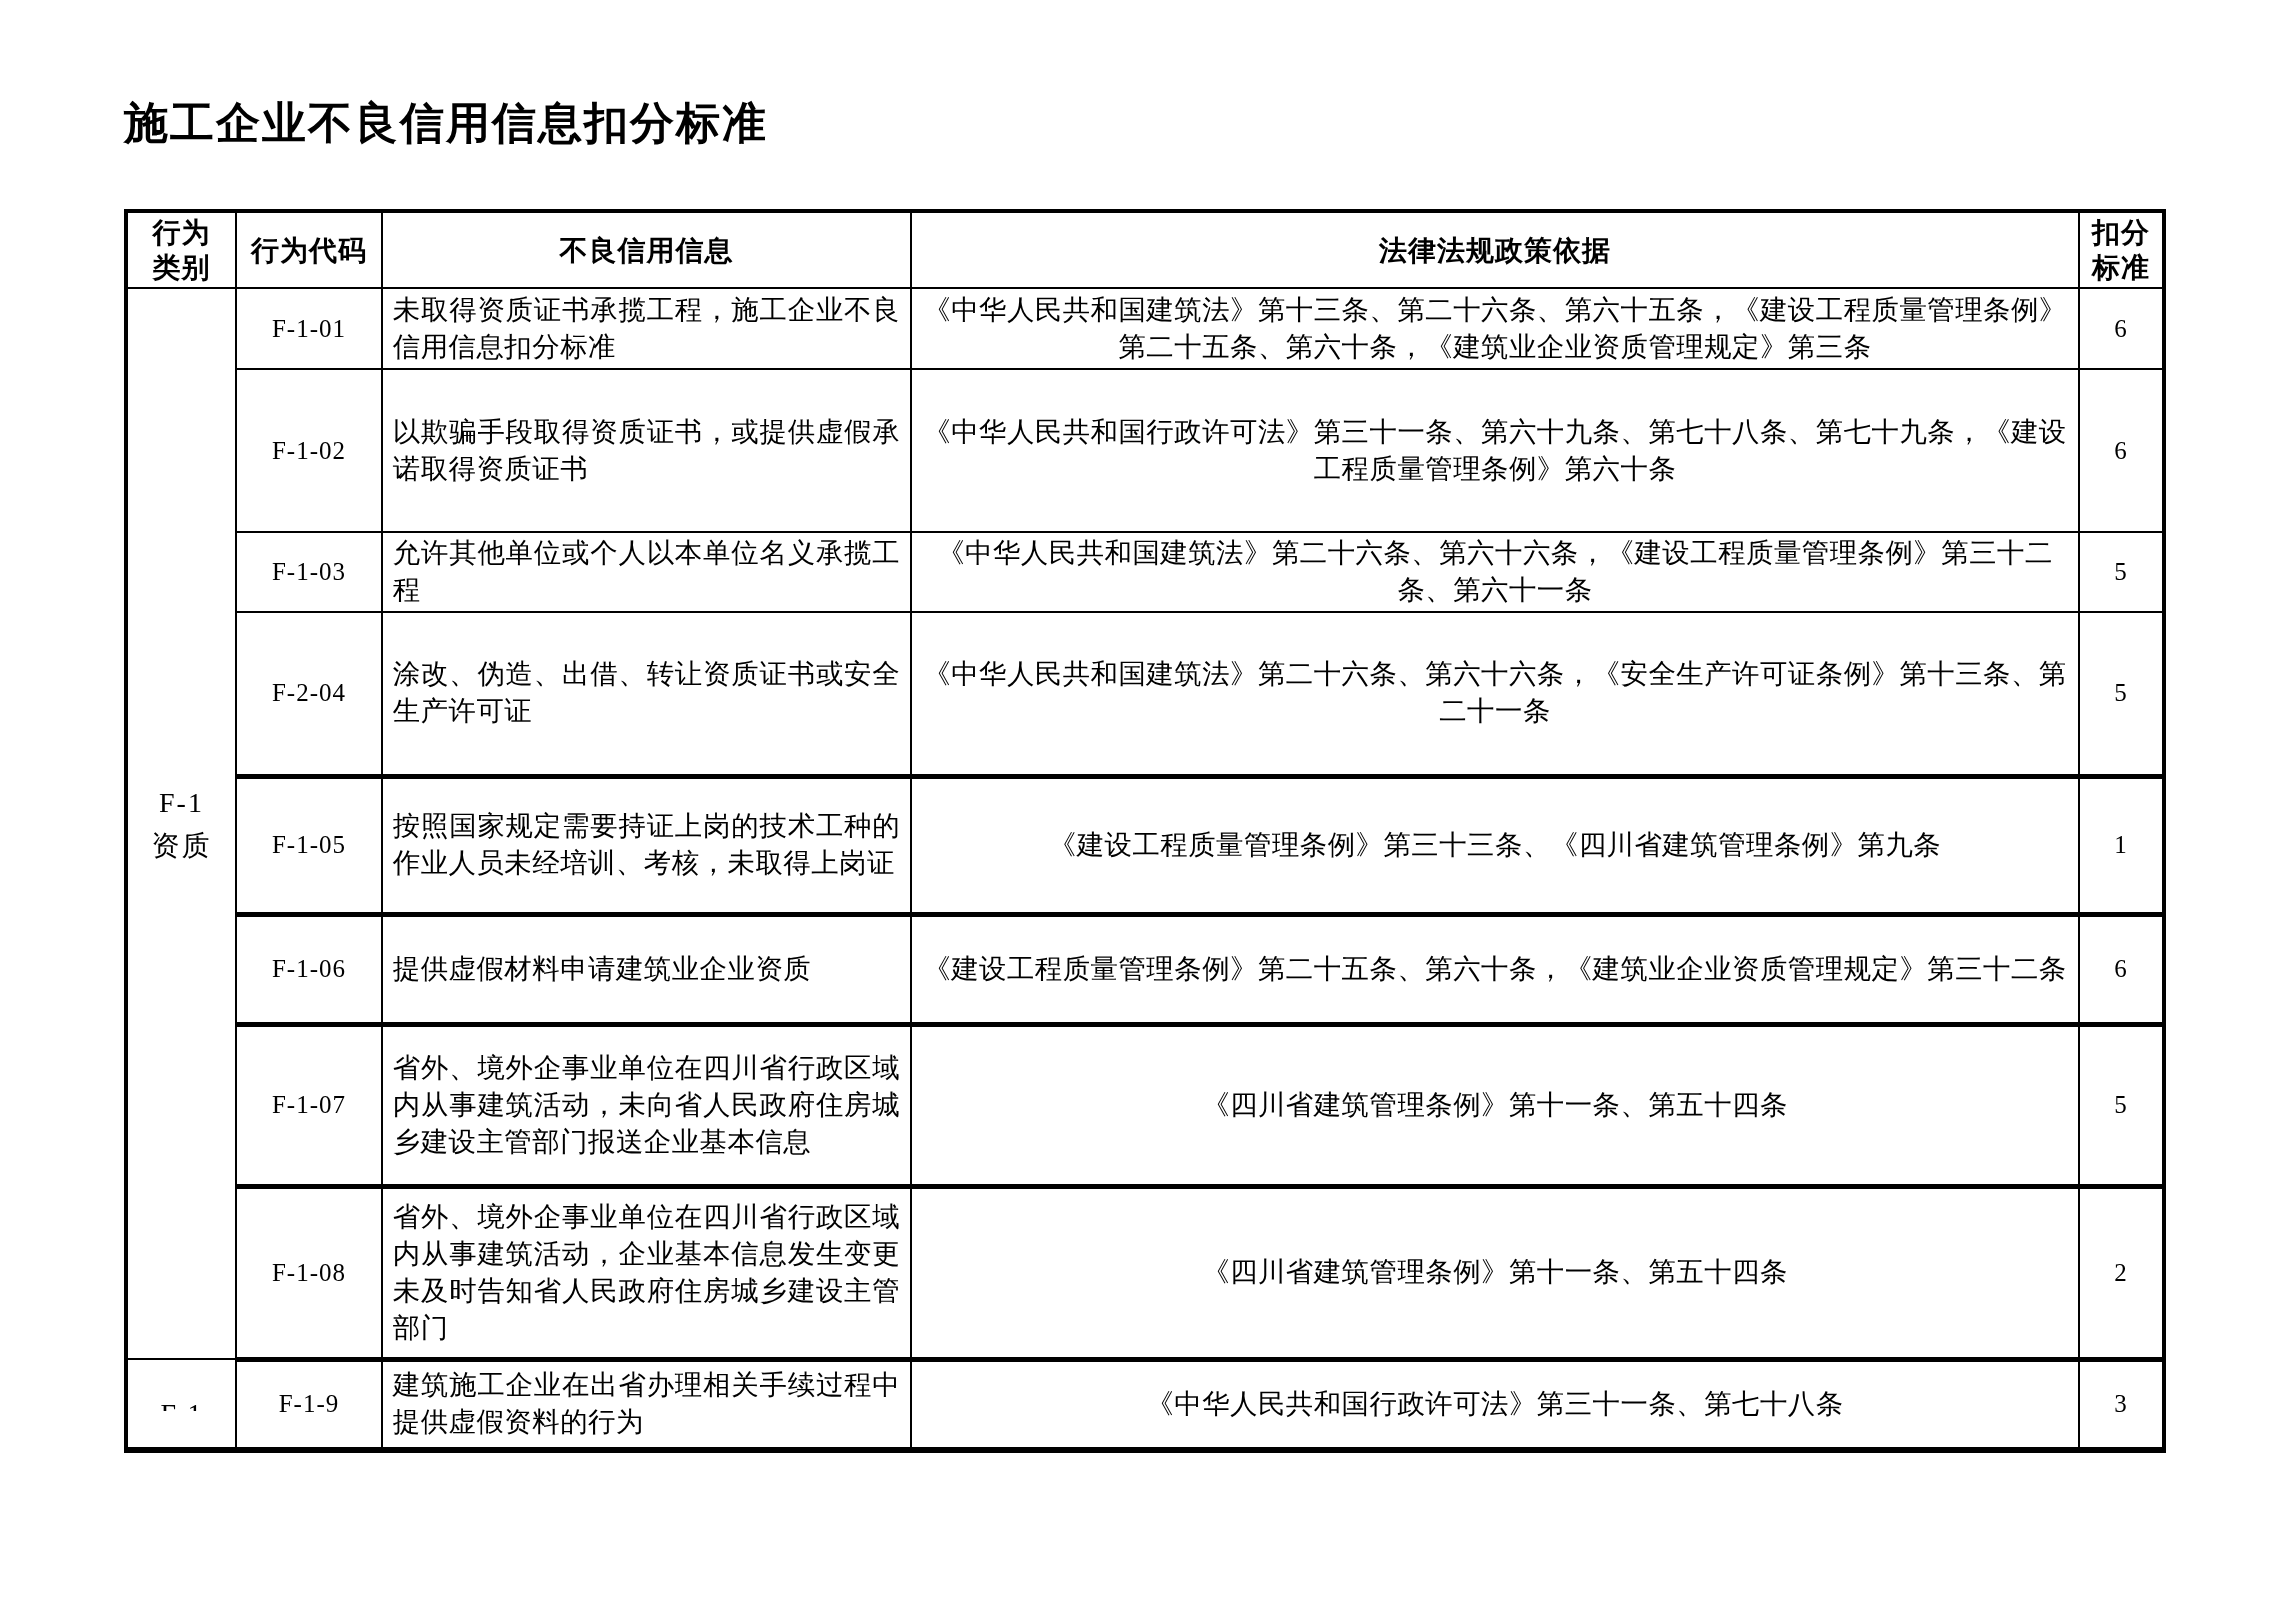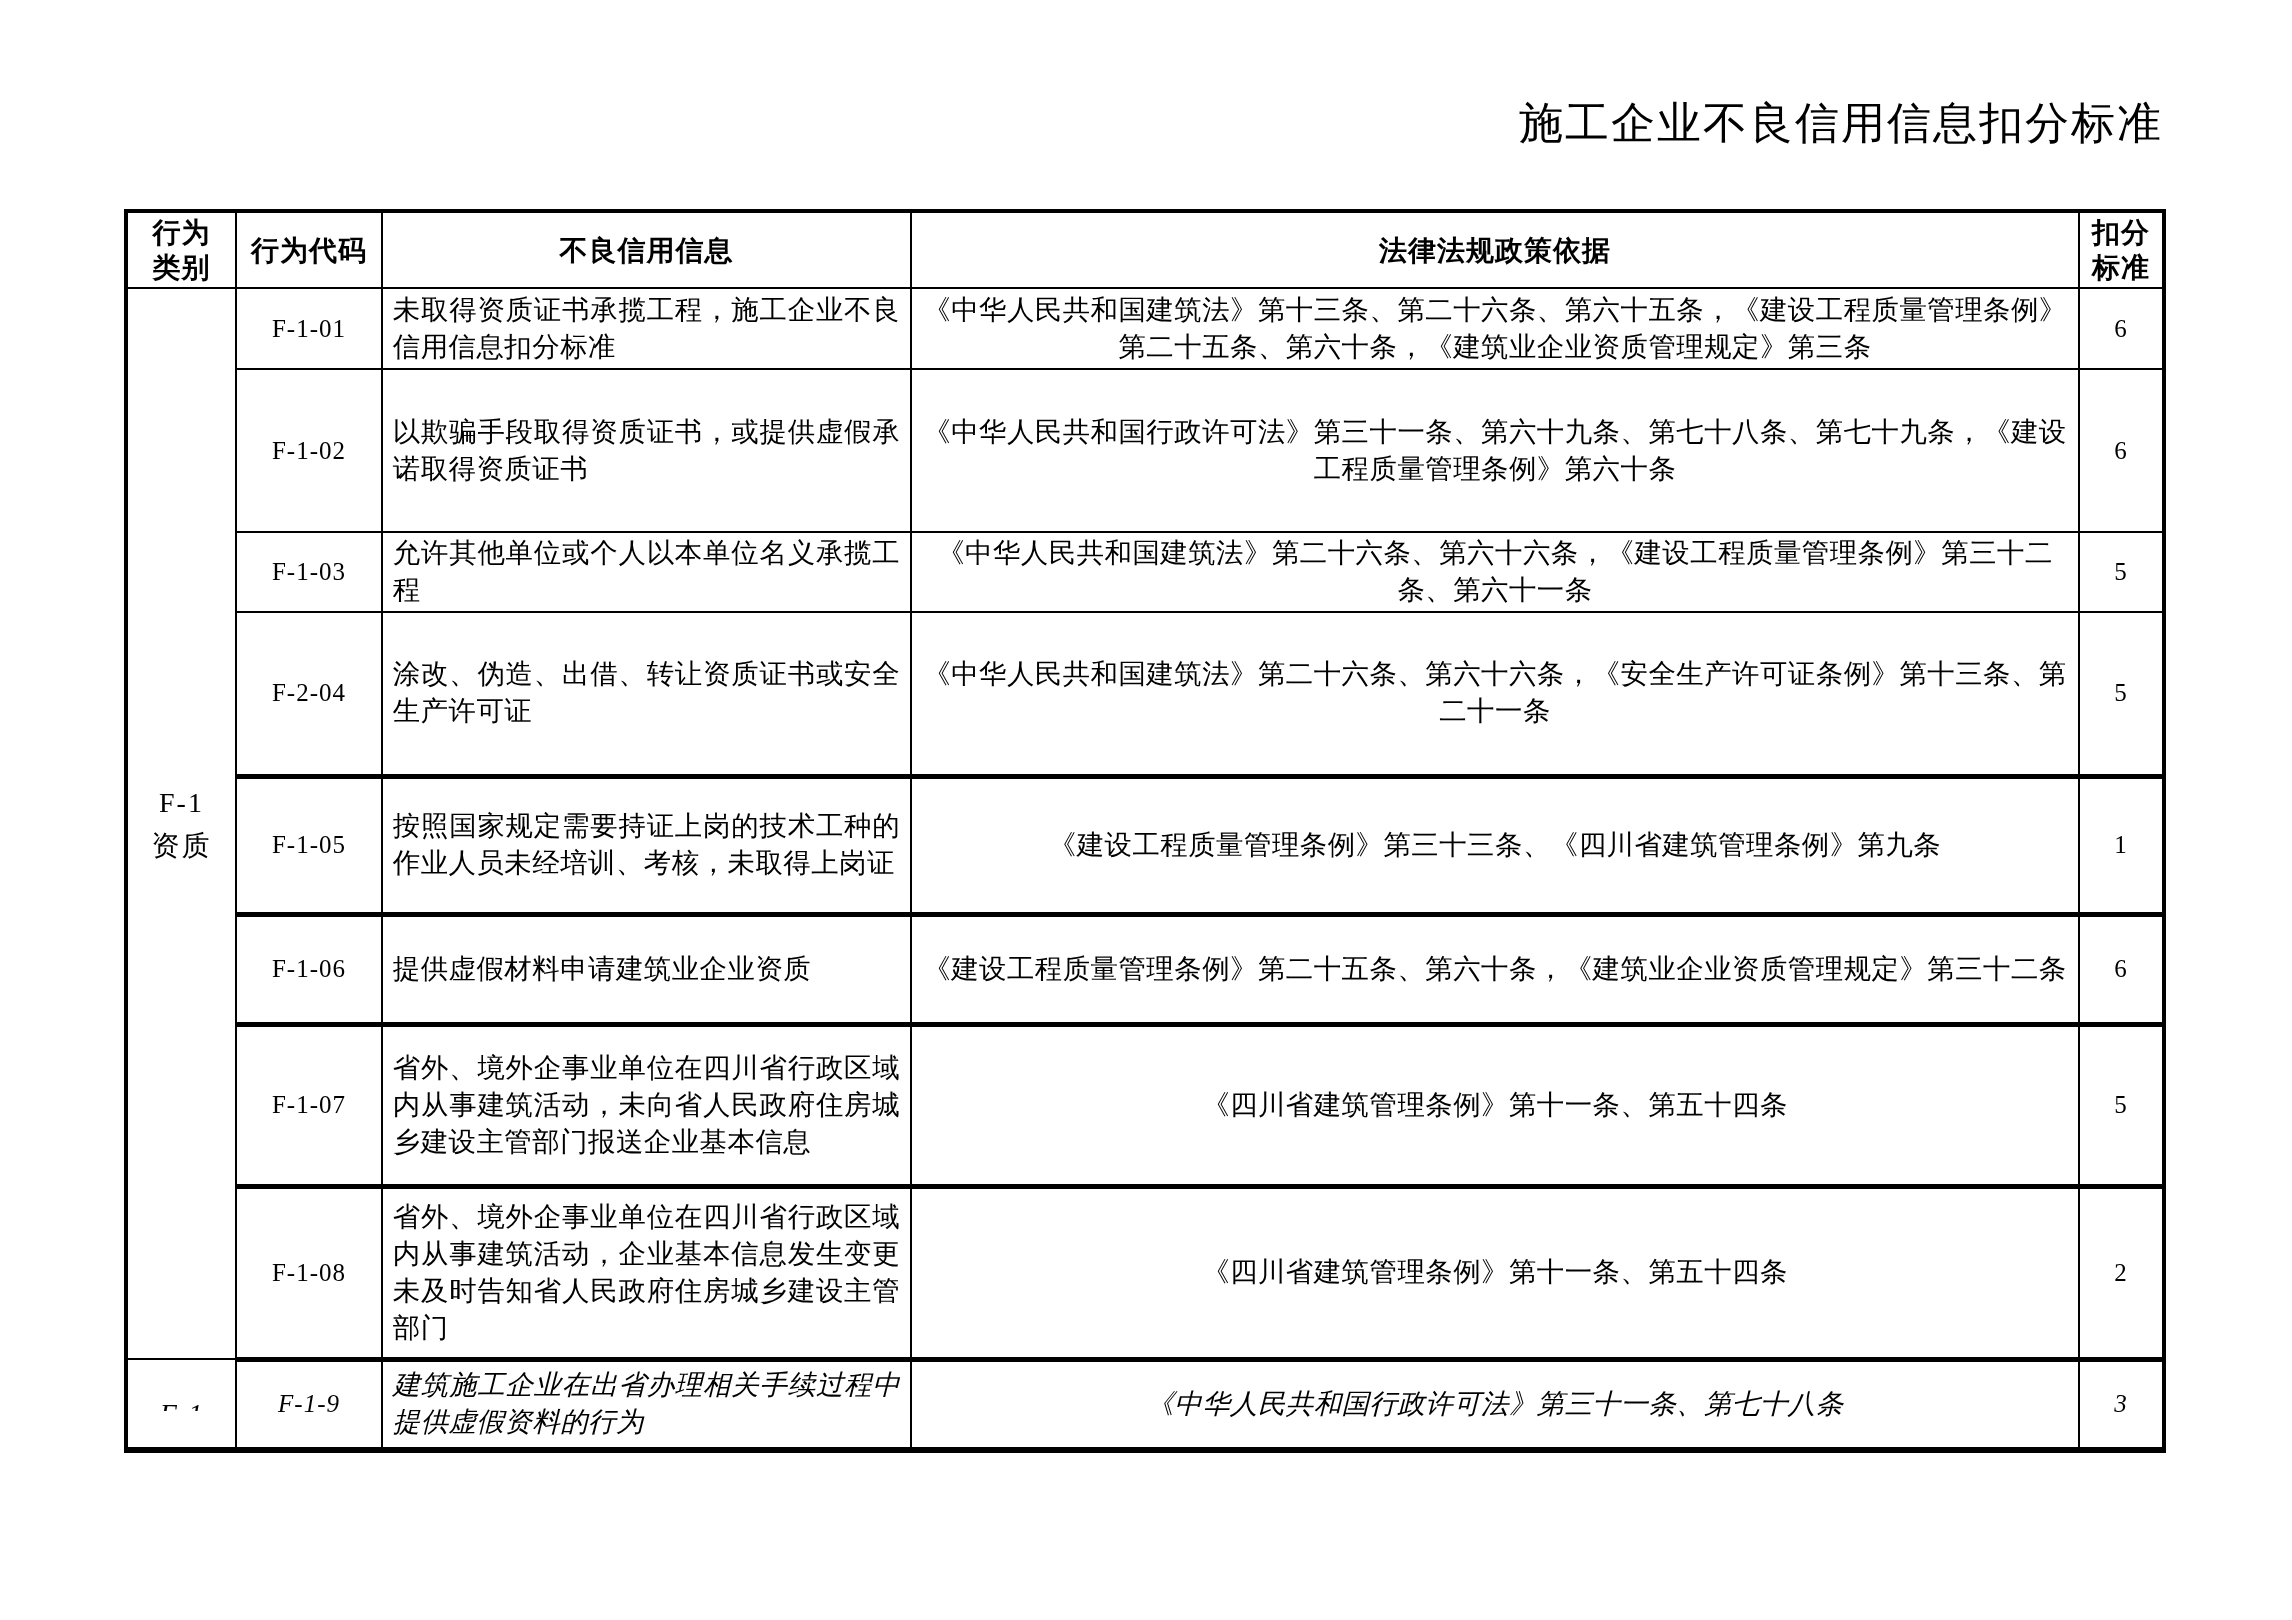--- a/index.html
+++ b/index.html
@@ -3,22 +3,22 @@
 <meta charset="utf-8">
 <style>
   html,body{margin:0;padding:0;}
   body{
     width:2293px;height:1620px;background:#ffffff;position:relative;
     font-family:"Liberation Serif", serif;color:#000;
   }
   .page{position:absolute;inset:0;background:#fff;overflow:hidden;}
   .doc-title{
     position:absolute;left:124px;top:94px;width:2039px;
-    text-align:right;font-family:"Liberation Sans", sans-serif;
-    font-weight:normal;font-size:44px;letter-spacing:2px;white-space:nowrap;
+    text-align:left;font-family:"Liberation Sans", sans-serif;
+    font-weight:bold;font-size:44px;letter-spacing:2px;white-space:nowrap;
   }
   .tbl-wrap{position:absolute;left:124px;top:209px;}
   table.std{
     border-collapse:collapse;table-layout:fixed;width:2039px;
     border:4.9px solid #000;border-bottom:none;
   }
   table.std td, table.std th{
     border:2.9px solid #000;vertical-align:middle;overflow:hidden;
     padding:2px 9.8px;
   }
@@ -47,21 +47,21 @@
   }
   .partial-clip{
     height:15.7px;overflow:hidden;line-height:35px;font-size:28px;
     text-align:center;letter-spacing:1px;
   }
   tr.thick td{border-bottom-width:5.9px;}
   tr.last td{border-bottom-width:6.9px;}
   tr.hh{height:74px;margin-top:16px;} tr.r1{height:81px;} tr.r2{height:163px;}
   tr.r3{height:80px;} tr.r4{height:164px;} tr.r5{height:138px;}
   tr.r6{height:110px;} tr.r7{height:162px;} tr.r8{height:173px;}
-  tr.r9{height:91px;font-style:italic;}
+  tr.r9{height:91px;}
 </style>
 </head>
 <body>
 
 <div class="page">
 
   <div class="doc-title">施工企业不良信用信息扣分标准</div>
 
   <div class="tbl-wrap">
     <table class="std">

